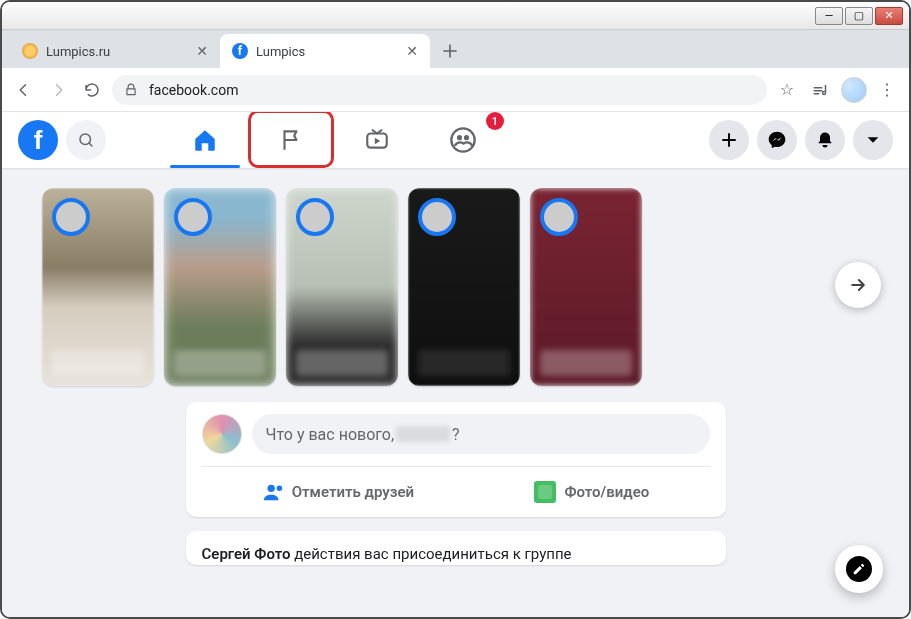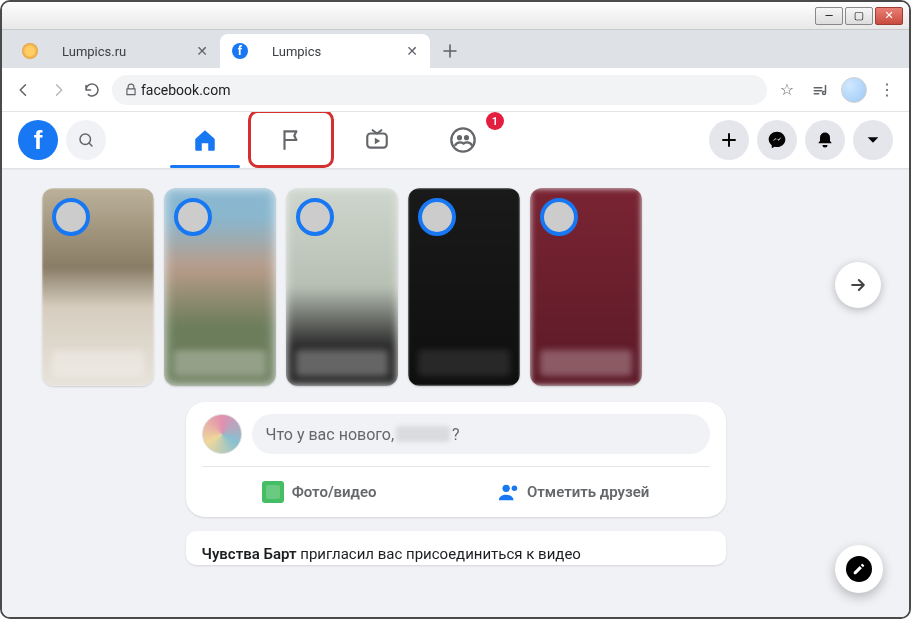--- a/index.html
+++ b/index.html
@@ -9,34 +9,34 @@
 
 .outer-frame { position: absolute; inset: 0; border: 2px solid #4a4a4a; border-radius: 10px; overflow: hidden; }
 
 
 .window-chrome { position: absolute; top: 0; left: 0; right: 0; height: 28px; background: linear-gradient(#fdfdfd,#e8e8e8); border-bottom: 1px solid #c9c9c9; display: flex; justify-content: flex-end; align-items: center; padding-right: 6px; gap: 2px; }
 .win-btn { width: 28px; height: 18px; border: 1px solid #888; border-radius: 2px; display: flex; align-items: center; justify-content: center; font-size: 11px; background: linear-gradient(#f5f5f5,#ddd); }
 .win-btn.close { background: linear-gradient(#e97f74,#c94b3f); color: #fff; border-color: #a03b30; }
 
 
 .tab-strip { position: absolute; top: 28px; left: 0; right: 0; height: 38px; background: #dee1e6; display: flex; align-items: flex-end; padding-left: 8px; }
-.tab { display: flex; align-items: center; gap: 24px; height: 34px; padding: 0 12px; border-radius: 8px 8px 0 0; background: #dee1e6; color: #3c4043; font-size: 13px; min-width: 210px; max-width: 230px; position: relative; }
+.tab { display: flex; align-items: center; gap: 8px; height: 34px; padding: 0 12px; border-radius: 8px 8px 0 0; background: #dee1e6; color: #3c4043; font-size: 13px; min-width: 210px; max-width: 230px; position: relative; }
 .tab.active { background: #fff; }
 .tab .favicon { width: 16px; height: 16px; border-radius: 50%; }
 .fav-lumpics { background: radial-gradient(circle, #ffcc66 40%, #e6a23c 70%); }
 .fav-fb { background: #1877f2; display: flex; align-items: center; justify-content: center; color:#fff; font-weight:bold; font-size:12px; }
 .tab .tab-title { flex: 1; white-space: nowrap; overflow: hidden; text-overflow: ellipsis; }
 .tab .close-x { color: #5f6368; font-size: 14px; }
 .new-tab-btn { width: 28px; height: 28px; border-radius: 50%; display: flex; align-items: center; justify-content: center; margin-left: 6px; margin-bottom: 3px; color:#5f6368; }
 
 
 .addr-bar { position: absolute; top: 66px; left: 0; right: 0; height: 44px; background: #fff; display: flex; align-items: center; padding: 0 8px; gap: 6px; border-bottom: 1px solid #e4e4e4; }
 .nav-icon { width: 28px; height: 28px; border-radius: 50%; display: flex; align-items: center; justify-content: center; color:#5f6368; }
 .nav-icon.disabled { color: #b9b9b9; }
-.addr-field { flex: 1; height: 30px; background: #f1f3f4; border-radius: 15px; display: flex; align-items: center; padding: 0 12px; gap: 3px; color:#202124; font-size: 14px; }
+.addr-field { flex: 1; height: 30px; background: #f1f3f4; border-radius: 15px; display: flex; align-items: center; padding: 0 12px; gap: 11px; color:#202124; font-size: 14px; }
 .addr-field .lock { color:#5f6368; }
 .addr-text .domain { color:#202124; }
 .avatar-circle { width: 26px; height: 26px; border-radius: 50%; background: radial-gradient(circle at 30% 30%, #cfe8ff, #9ec9f5); border: 1px solid #d0d0d0; }
 
 
 .viewport { position: absolute; top: 110px; left: 0; right: 0; bottom: 0; background: #f0f2f5; overflow: hidden; }
 
 
 .fb-header { position: sticky; top: 0; height: 56px; background: #fff; display: flex; align-items: center; padding: 0 16px; box-shadow: 0 1px 2px rgba(0,0,0,0.1); }
 .fb-left { display: flex; align-items: center; gap: 8px; }
@@ -59,21 +59,21 @@
 .story2 .bg { background: linear-gradient(#89b7cf 15%, #b99c8a 40%, #6b7d5a 70%); filter: blur(6px); }
 .story3 .bg { background: linear-gradient(#cfd6cd,#b8c0b4 50%, #2a2a2a 80%); filter: blur(4px); }
 .story4 .bg { background: linear-gradient(#1a1a1a,#0f0f0f); }
 .story5 .bg { background: linear-gradient(#7a2433,#5c1a27); filter: blur(3px); }
 .story .av { position:absolute; top:10px; left:10px; width:38px; height:38px; border-radius:50%; border:4px solid #1877f2; background: #ccc; }
 .story .name-blur { position:absolute; bottom:10px; left:10px; right:10px; height:26px; border-radius:4px; background: rgba(255,255,255,0.28); filter: blur(3px); }
 .story4 .name-blur { background: rgba(255,255,255,0.10); }
 .stories-next { position:absolute; right: 28px; top: 50%; transform: translateY(-50%); width:46px; height:46px; border-radius:50%; background:#fff; box-shadow: 0 2px 8px rgba(0,0,0,0.25); display:flex; align-items:center; justify-content:center; color:#444; }
 
 
-.composer { margin: 0 auto; width: 540px; background:#fff; border-radius:19px; box-shadow: 0 1px 2px rgba(0,0,0,0.12); padding: 12px 16px 6px; }
+.composer { margin: 0 auto; width: 540px; background:#fff; border-radius:10px; box-shadow: 0 1px 2px rgba(0,0,0,0.12); padding: 12px 16px 6px; }
 .composer-row { display:flex; align-items:center; gap:10px; padding-bottom:12px; border-bottom:1px solid #e4e6eb; }
 .composer-av { width:40px; height:40px; border-radius:50%; background: conic-gradient(#e28fb0,#88c0d0,#efd89b,#e28fb0); border:1px solid #ddd; }
 .composer-input { flex:1; height:40px; border-radius:20px; background:#f0f2f5; display:flex; align-items:center; padding:0 14px; color:#65676b; font-size:16px; }
 .composer-input .blur-name { display:inline-block; width:54px; height:16px; background:#d9dbde; border-radius:3px; filter: blur(2px); margin: 0 2px; vertical-align: middle; }
 .composer-actions { display:flex; justify-content: space-around; padding-top:6px; }
 .caction { display:flex; align-items:center; gap:8px; color:#65676b; font-size:15px; font-weight:600; padding:8px 10px; border-radius:6px; }
 .caction .ico { width:22px; height:22px; border-radius:4px; }
 .ico.photo { background: linear-gradient(135deg,#45bd62,#45bd62); border-radius:3px; position:relative; }
 .ico.photo::after{ content:""; position:absolute; inset:4px; border-radius:2px; background:#fff3; }
 .ico.feel { width:22px; height:22px; border-radius:50%; background:#f7b928; position:relative; }
@@ -259,38 +259,38 @@
       <div class="composer-row">
         <div class="composer-av"></div>
         <div class="composer-input">
           <span>Что у вас нового, </span>
           <span class="blur-name"></span>
           <span>?</span>
         </div>
       </div>
       <div class="composer-actions">
         <div class="caction">
-          <span class="ico photo"></span>
-          <span>Фото/видео</span>
-        </div>
-        <div class="caction">
           <span>
             <svg width="22" height="22" viewBox="0 0 24 24">
                 <circle cx="10" cy="8" r="4" fill="#1877f2"></circle>
                 <path d="M2 21c0-4 4-6 8-6s8 2 8 6" fill="#1877f2"></path>
                 <circle cx="19" cy="8" r="3" fill="#1877f2"></circle>
               </svg>
           </span>
           <span>Отметить друзей</span>
         </div>
+        <div class="caction">
+          <span class="ico photo"></span>
+          <span>Фото/видео</span>
+        </div>
       </div>
     </div>
 
     <div class="invite-card">
-      <b>Чувства Барт</b><span> пригласил вас присоединиться к видео</span>
+      <b>Сергей Фото</b><span> действия вас присоединиться к группе</span>
     </div>
 
     <div class="fab">
       <div class="fab-inner">
         <svg width="14" height="14" viewBox="0 0 24 24">
             <path d="M3 17.25V21h3.75L17 10.75l-3.75-3.75L3 17.25zM20.7 7.05a1 1 0 0 0 0-1.4l-2.35-2.35a1 1 0 0 0-1.4 0L15 5.25 18.75 9l1.95-1.95z" fill="#fff"></path>
           </svg>
       </div>
     </div>
 

